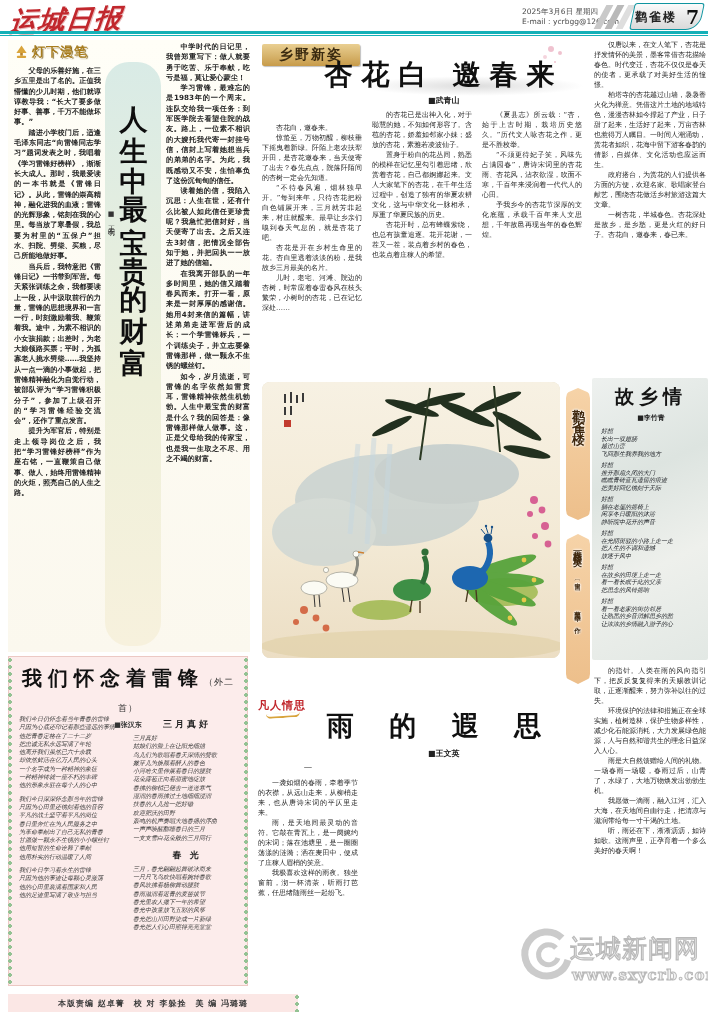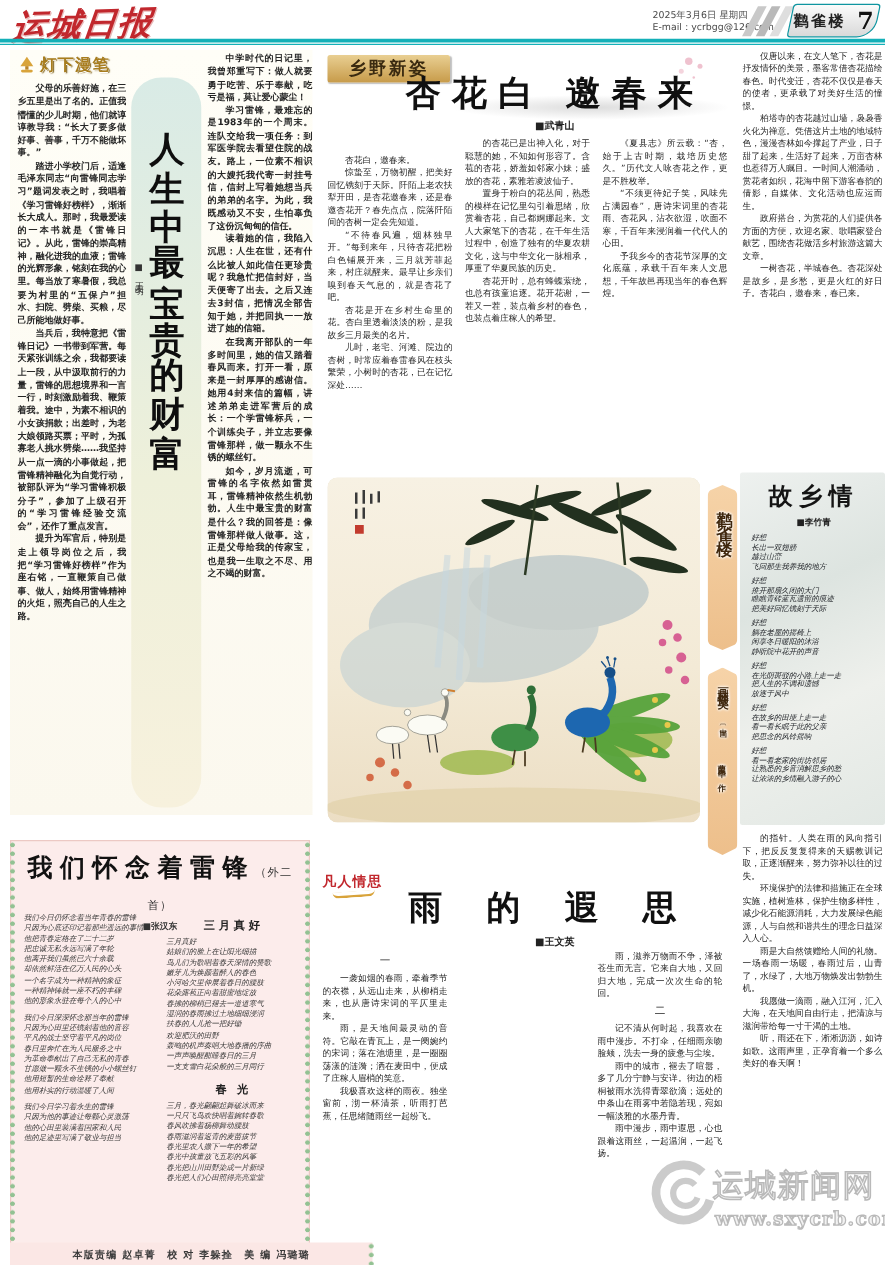--- a/index.html
+++ b/index.html
@@ -73,21 +73,21 @@
     background:linear-gradient(155deg,#eef1ef 0%,#dde4e0 35%,#eef0ec 65%,#e2e8e4 100%);
     border-radius:2px; padding:6px 7px 4px 9px;}
   #guxiang .ttl { text-align:center; font-family:"DejaVu Serif",serif; font-weight:900;
     font-size:19px; letter-spacing:5px; color:#141414;}
   #guxiang .auth { text-align:center; font-size:7px; font-weight:bold; color:#222; margin:3px 0 5px;}
   #guxiang .poem-line { font-size:6px; line-height:7.5px; color:#22252a; min-height:4px;
     font-family:"Liberation Serif",serif; font-style:italic;}
 
   
   #leifeng { position:absolute; left:8px; top:656px; width:240px; height:330px;
-    background:#fceceb; border:1px solid #ecc9c4; padding:8px 6px 4px;margin-top:16px;}
+    background:#fceceb; border:1px solid #ecc9c4; padding:8px 6px 4px;}
   .lace { position:absolute; top:0; bottom:0; width:4px;
     background-image:radial-gradient(circle at 2px 3px, #93c293 1.6px, transparent 2.1px);
     background-size:4px 7px;}
   #leifeng .ttl { text-align:center; font-family:"DejaVu Serif",serif; font-weight:900;
     font-size:20px; letter-spacing:6px; color:#111;}
   #leifeng .suffix { font-size:9px; font-weight:normal; letter-spacing:1px; color:#333;}
   #leifeng .auth { text-align:center; font-size:7px; font-weight:bold; color:#333; margin-top:4px;}
   .lf-col { position:absolute; top:58px; height:264px; width:108px; overflow:hidden;}
   .lf-col .poem-line { font-size:6px; line-height:8.3px; color:#3a3a3a; min-height:5px;
     font-family:"Liberation Serif",serif; font-style:italic;}
@@ -166,21 +166,21 @@
       </div>
   </div>
 
   <div class="badge-gold" style="left:262px; top:44px;">乡野新姿</div>
   <div class="inkwash" style="left:360px; top:76px; width:225px; height:20px;"></div>
   <div class="blossom" style="left:548px; top:46px;"></div>
   <div class="headline" style="left:300px; top:56px; width:288px; font-size:28px; letter-spacing:9px;">杏花白  邀春来</div>
   <div class="byline" style="left:428px; top:95px;">■武青山</div>
   <div class="colabs body7s" style="left:262px; top:110px; width:100px; height:264px;margin-top:13px;">
       <p class="para">杏花白，邀春来。</p>
-      <p class="para">惊蛰至，万物初醒，把美好回忆镌刻于天际。阡陌上老农扶犁开田，是杏花邀春来，还是春邀杏花开？春先点点，院落阡陌间的杏树一定会先知道。</p>
+      <p class="para">惊蛰至，万物初醒，柳枝垂下摇曳着新绿。阡陌上老农扶犁开田，是杏花邀春来，当天便寄了出去？春先点点，院落阡陌间的杏树一定会先知道。</p>
       <p class="para">“不待春风遍，烟林独早开。”每到来年，只待杏花把粉白色铺展开来，三月就芳菲起来，村庄就醒来。最早让乡亲们嗅到春天气息的，就是杏花了吧。</p>
       <p class="para">杏花是开在乡村生命里的花。杏白里透着淡淡的粉，是我故乡三月最美的名片。</p>
       <p class="para">儿时，老宅、河滩、院边的杏树，时常应着春雷春风在枝头繁荣，小树时的杏花，已在记忆深处……</p>
     </div>
   <div class="colabs body7s" style="left:372px; top:110px; width:100px; height:264px;">
       <p class="para">的杏花已是出神入化，对于聪慧的她，不知如何形容了。含苞的杏花，娇羞如邻家小妹；盛放的杏花，素雅若凌波仙子。</p>
       <p class="para">置身于粉白的花丛间，熟悉的模样在记忆里勾引着思绪，欣赏着杏花，自己都婀娜起来。文人大家笔下的杏花，在千年生活过程中，创造了独有的华夏农耕文化，这与中华文化一脉相承，厚重了华夏民族的历史。</p>
       <p class="para">杏花开时，总有蜂蝶萦绕，也总有孩童追逐。花开花谢，一茬又一茬，装点着乡村的春色，也装点着庄稼人的希望。</p>
     </div>
   <div class="colabs body7s" style="left:482px; top:110px; width:100px; height:264px;">
@@ -405,31 +405,20 @@
   <div class="headline" style="left:300px; top:708px; width:282px; font-size:27px; letter-spacing:14px;">雨 的 遐 思</div>
   <div class="byline" style="left:428px; top:748px;">■王文英</div>
   <div class="colabs" style="left:258px; top:760px; width:100px; height:248px;">
     <div class="marker">一</div>
     <div class="body7s">
         <p class="para">一袭如烟的春雨，牵着季节的衣襟，从远山走来，从柳梢走来，也从唐诗宋词的平仄里走来。</p>
         <p class="para">雨，是天地间最灵动的音符。它敲在青瓦上，是一阕婉约的宋词；落在池塘里，是一圈圈荡漾的涟漪；洒在麦田中，便成了庄稼人眉梢的笑意。</p>
         <p class="para">我极喜欢这样的雨夜。独坐窗前，沏一杯清茶，听雨打芭蕉，任思绪随雨丝一起纷飞。</p>
       </div>
   </div>
-  <div class="colabs" style="left:478px; top:760px; width:100px; height:248px;">
-    <div class="body7s">
-        <p class="para">雨，滋养万物而不争，泽被苍生而无言。它来自大地，又回归大地，完成一次次生命的轮回。</p>
-      </div>
-    <div class="marker">二</div>
-    <div class="body7s">
-        <p class="para">记不清从何时起，我喜欢在雨中漫步。不打伞，任细雨亲吻脸颊，洗去一身的疲惫与尘埃。</p>
-        <p class="para">雨中的城市，褪去了喧嚣，多了几分宁静与安详。街边的梧桐被雨水洗得青翠欲滴；远处的中条山在雨雾中若隐若现，宛如一幅淡雅的水墨丹青。</p>
-        <p class="para">雨中漫步，雨中遐思，心也跟着这雨丝，一起温润，一起飞扬。</p>
-      </div>
-  </div>
   <div class="colabs body7s" style="left:594px; top:666px; width:112px; height:346px;">
       <p class="para">的指针。人类在雨的风向指引下，把反反复复得来的天赐教训记取，正逐渐醒来，努力弥补以往的过失。</p>
       <p class="para">环境保护的法律和措施正在全球实施，植树造林，保护生物多样性，减少化石能源消耗，大力发展绿色能源，人与自然和谐共生的理念日益深入人心。</p>
       <p class="para">雨是大自然馈赠给人间的礼物。一场春雨一场暖，春雨过后，山青了，水绿了，大地万物焕发出勃勃生机。</p>
       <p class="para">我愿做一滴雨，融入江河，汇入大海，在天地间自由行走，把清凉与滋润带给每一寸干渴的土地。</p>
       <p class="para">听，雨还在下，淅淅沥沥，如诗如歌。这雨声里，正孕育着一个多么美好的春天啊！</p>
     </div>
 
   <div id="watermark">
     <svg width="58" height="58" viewBox="0 0 58 58" style="position:absolute; left:0; top:10px;">

